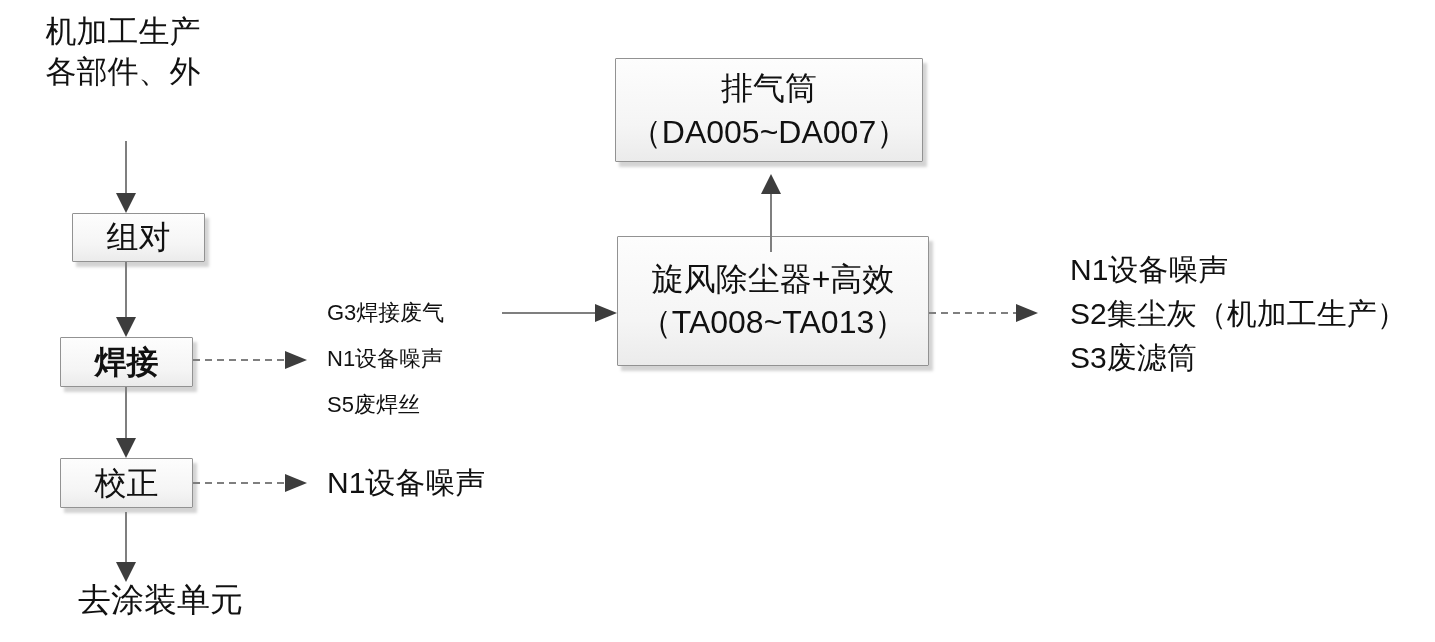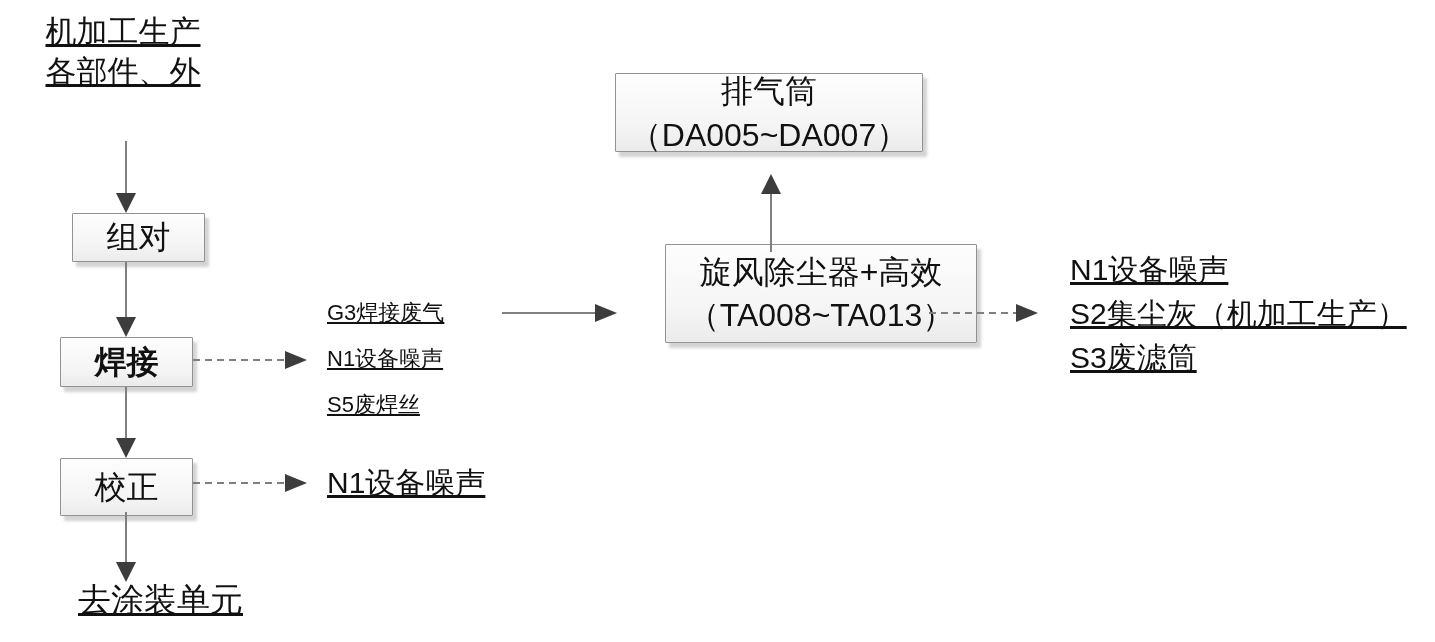--- a/index.html
+++ b/index.html
@@ -63,21 +63,21 @@
     border-right: 10px solid transparent;
     border-bottom: 20px solid var(--arrow-color, #3d3d3d);
   }
   .ah.right {
     border-top: 9px solid transparent;
     border-bottom: 9px solid transparent;
     border-left: 22px solid var(--arrow-color, #3d3d3d);
   }
 
   
-  .tblock { position: absolute; white-space: nowrap; text-decoration: underline; }
+  .tblock { position: absolute; white-space: nowrap; }
   .t-source {
     left: 27px; top: 12px; width: 192px;
     text-align: center; font-size: 31px; line-height: 40px;
   }
   .t-sink {
     left: 42px; top: 580px;
     font-size: 33px; line-height: 40px; margin-left: 36px;
   }
   .t-weld-emis {
     left: 327px; top: 290px;
@@ -118,21 +118,21 @@
 
   <div class="node" style="left:60px; top:337px; width:133px; height:50px;font-weight:bold;">
     <div class="nline">焊接</div>
   </div>
 
   <div>
     <div class="vline" style="left:125px; top:387px; height:52px;"></div>
     <div class="ah down" style="left:116px; top:438px;"></div>
   </div>
 
-  <div class="node" style="left:60px; top:458px; width:133px; height:58px;">
+  <div class="node" style="left:60px; top:458px; width:133px; height:50px;">
     <div class="nline">校正</div>
   </div>
 
   <div>
     <div class="vline" style="left:125px; top:512px; height:51px;"></div>
     <div class="ah down" style="left:116px; top:562px;"></div>
   </div>
 
   <div class="tblock t-sink">去涂装单元</div>
 
@@ -145,31 +145,31 @@
     <div>G3焊接废气</div>
     <div>N1设备噪声</div>
     <div>S5废焊丝</div>
   </div>
 
   <div>
     <div class="hline" style="left:502px; top:312px; width:93px;"></div>
     <div class="ah right" style="left:595px; top:304px;"></div>
   </div>
 
-  <div class="node" style="left:617px; top:244px; width:312px; height:99px;margin-left:48px;">
+  <div class="node" style="left:617px; top:236px; width:312px; height:130px;">
     <div class="nline">旋风除尘器+高效</div>
     <div class="nline">（TA008~TA013）</div>
   </div>
 
   <div>
     <div class="vline" style="left:770px; top:193px; height:59px;"></div>
     <div class="ah up" style="left:761px; top:174px;"></div>
   </div>
 
-  <div class="node" style="left:615px; top:73px; width:308px; height:79px; line-height:44px;">
+  <div class="node" style="left:615px; top:58px; width:308px; height:104px; line-height:44px;">
     <div class="nline">排气筒</div>
     <div class="nline">（DA005~DA007）</div>
   </div>
 
   <div>
     <div class="hline dashed" style="left:929px; top:312px; width:87px;"></div>
     <div class="ah right" style="left:1016px; top:304px;"></div>
   </div>
 
   <div class="tblock t-dc-emis">

